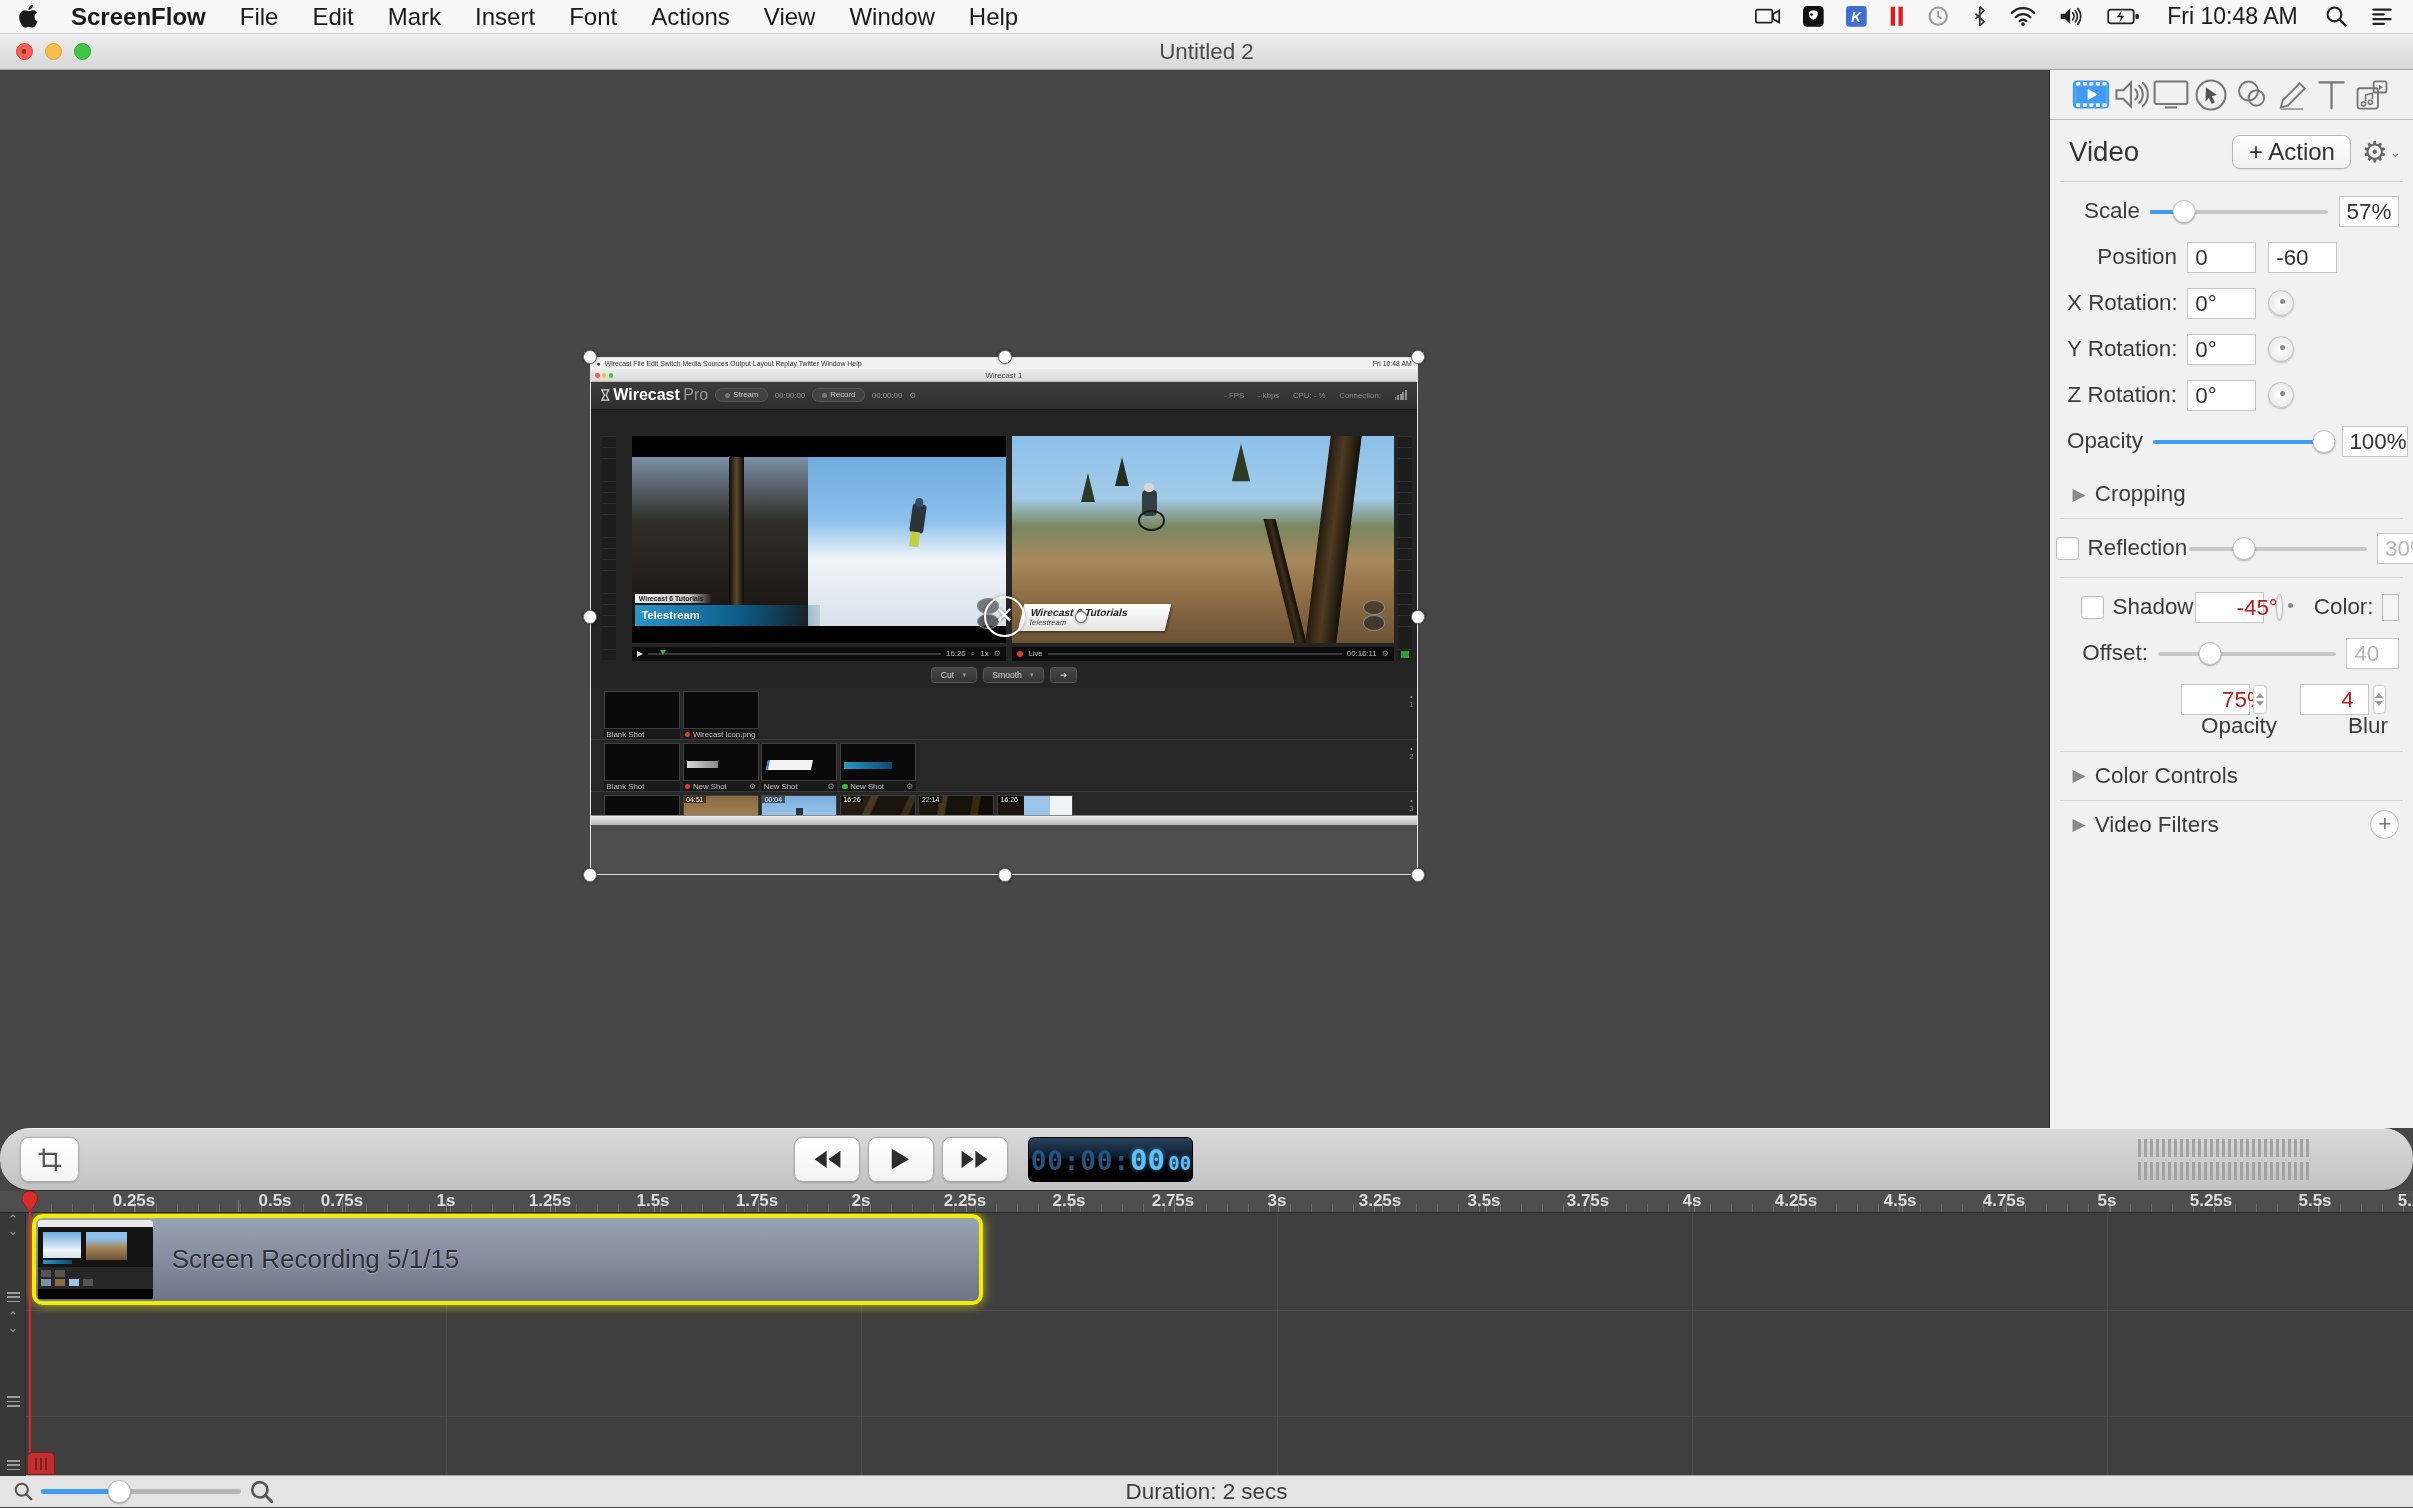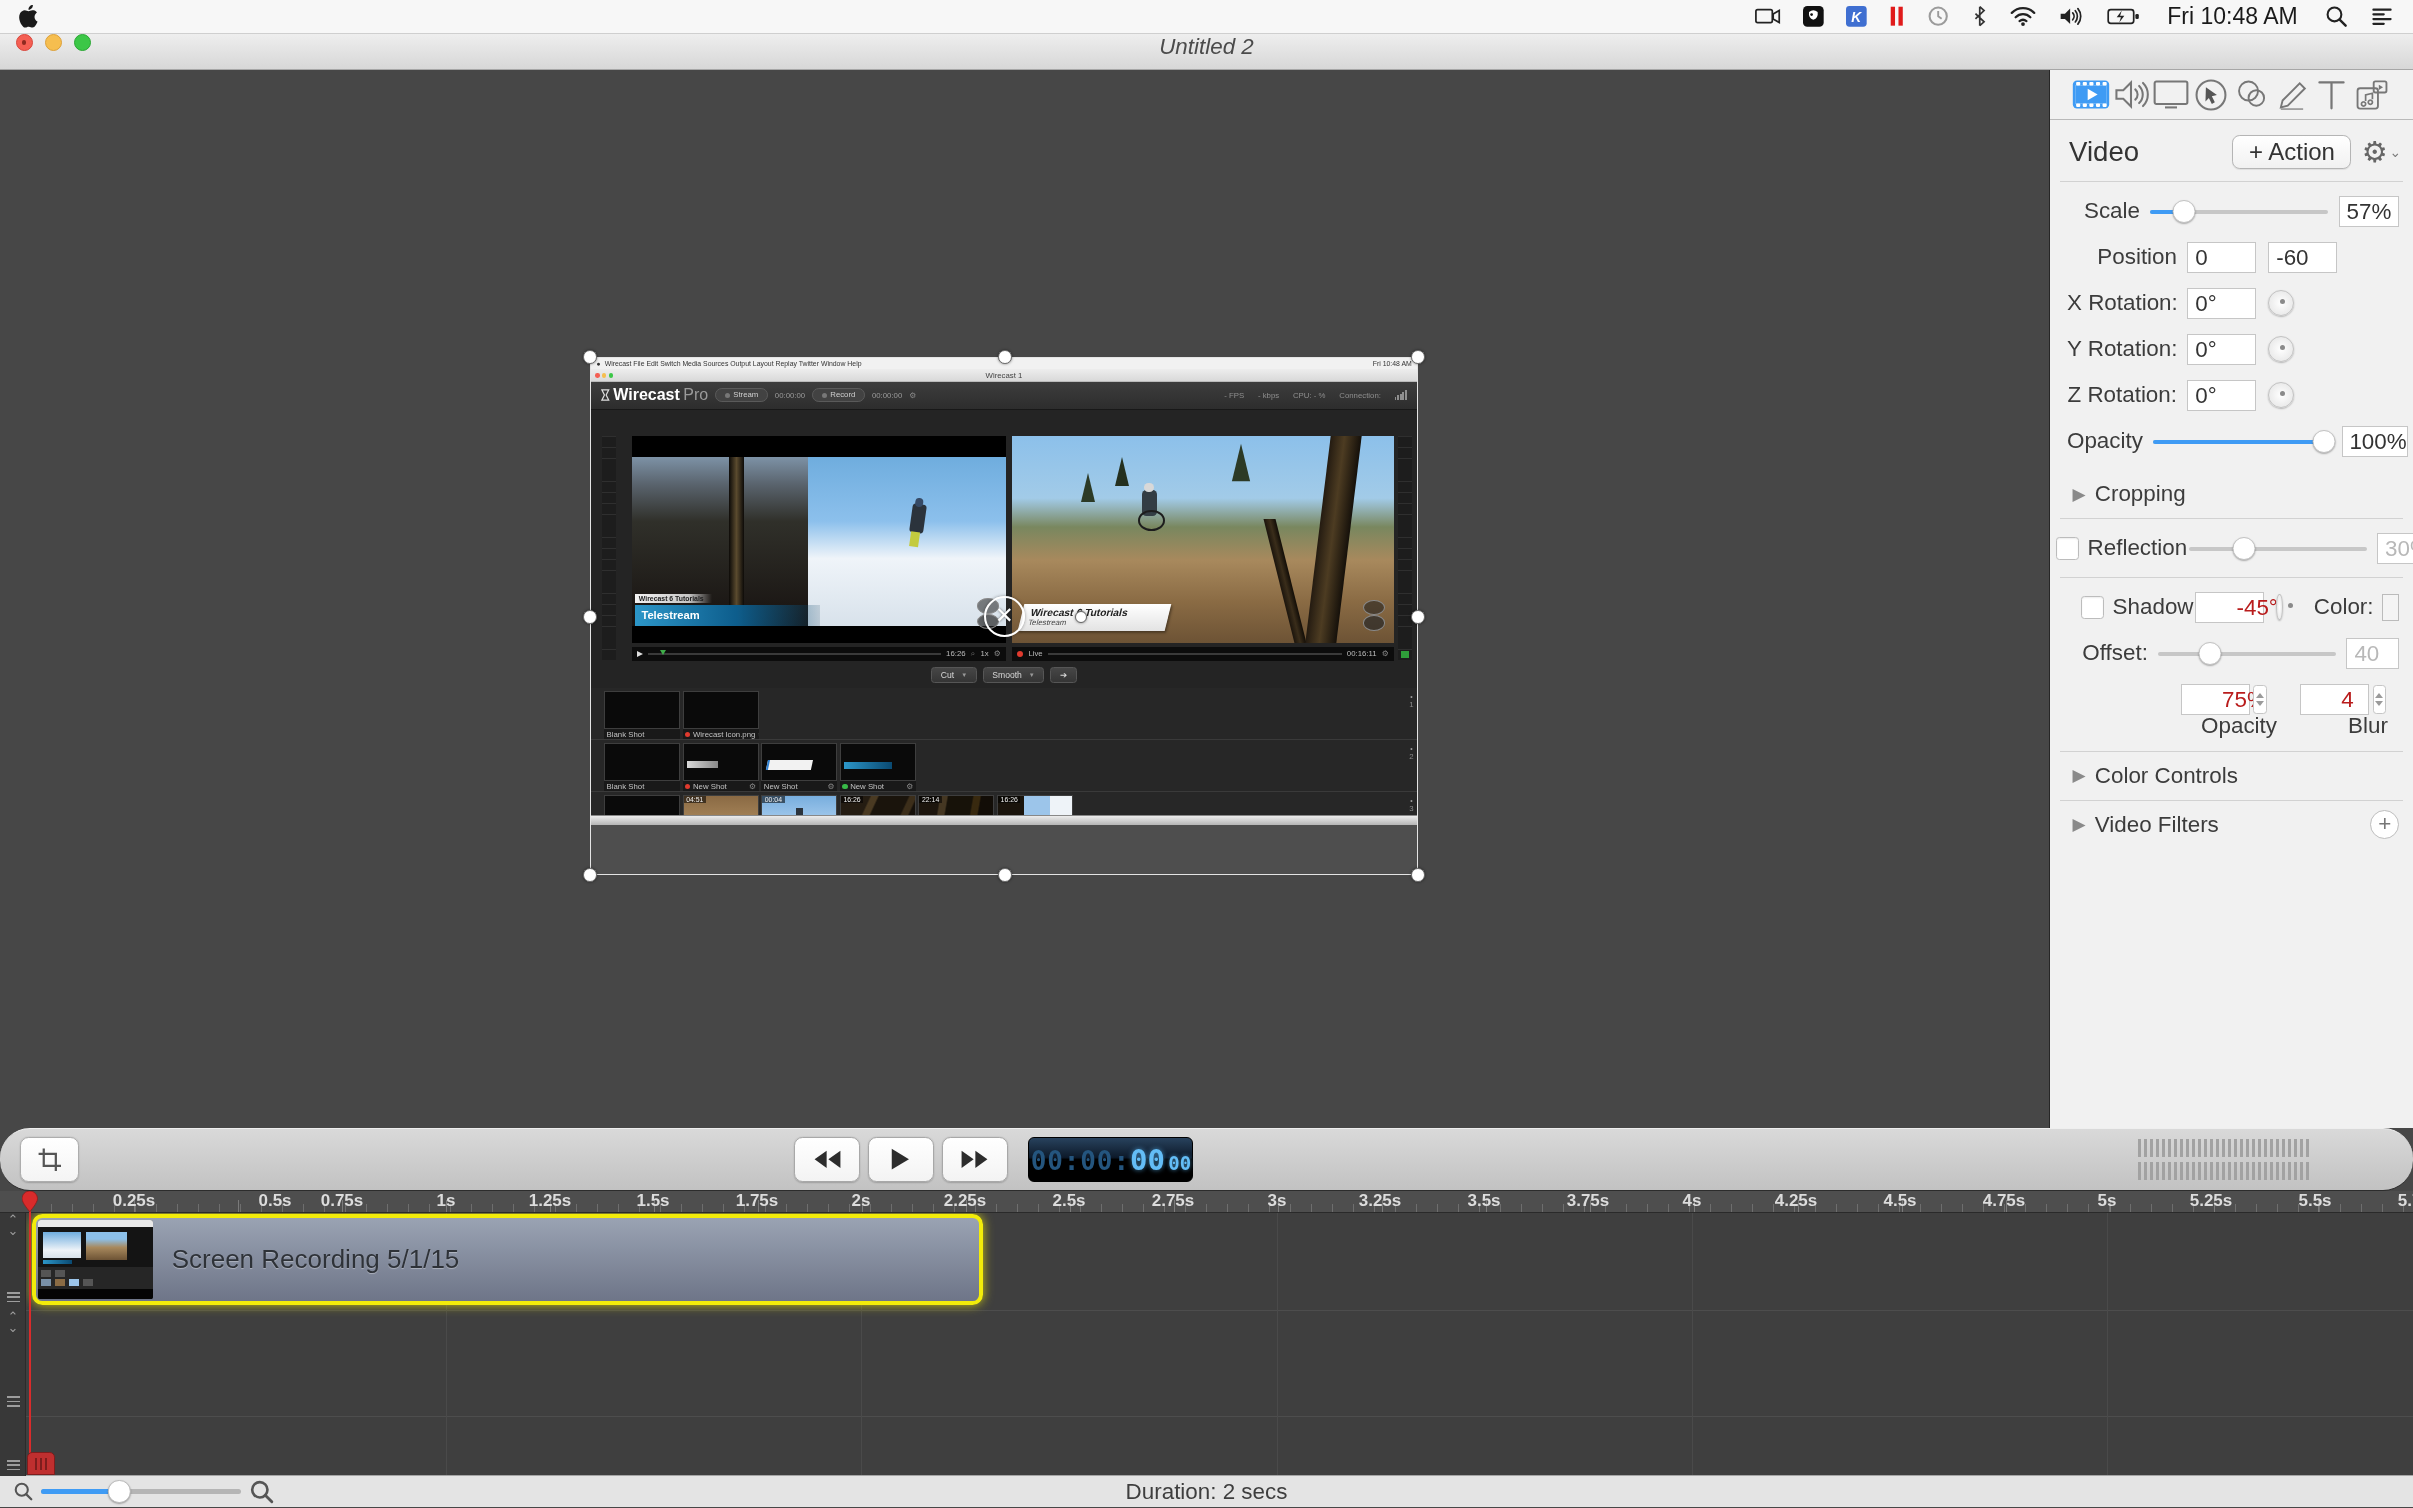--- a/index.html
+++ b/index.html
@@ -13,21 +13,21 @@
              border-bottom:0.9px solid #cfcfcf;}
   #menubar .apple { margin-right:33px; }
   #menu-items { display:flex; gap:34px; align-items:center; }
   .menu-item { white-space:nowrap; }
   .menu-item.app { font-weight:bold; }
   #menu-status { margin-left:auto; display:flex; gap:22.4px; align-items:center; }
   #menu-status .clock { font-size:23px; margin:0 5.2px; }
 
   
   #titlebar { height:36px; background:linear-gradient(#eeeeee,#d7d7d7);
-              border-bottom:0.9px solid #a6a6a6; position:relative; display:flex; align-items:flex-start;font-style:italic; }
+              border-bottom:0.9px solid #a6a6a6; position:relative; display:flex; align-items:center; }
   .traffic { display:flex; gap:12px; margin-left:15.5px; }
   .tl { width:17px; height:17px; border-radius:50%; position:relative; }
   .tl.red { background:#f45f53; border:0.9px solid #d8463c; }
   .tl.red::after{ content:""; position:absolute; inset:5.2px; border-radius:50%; background:#8e2a20;}
   .tl.yellow { background:#f6be4f; border:0.9px solid #dca039; }
   .tl.green { background:#3cc747; border:0.9px solid #2aa734; }
   #win-title { position:absolute; left:50%; transform:translateX(-50%); font-size:22.4px; color:#4b4b4b; }
 
   
   #workspace { height:1058px; display:flex; position:relative; }
@@ -266,20 +266,32 @@
 </style>
 </head>
 <body>
 
 <div id="menubar">
   <span class="apple">
     <svg width="19" height="22.4" viewBox="0 0 17 20">
         <path fill="#1a1a1a" d="M13.9 10.6c0-2.6 2.1-3.8 2.2-3.9-1.2-1.8-3.1-2-3.7-2-1.6-.2-3.1.9-3.9.9-.8 0-2-.9-3.3-.9C3.5 4.8 1.9 5.8 1 7.4c-1.8 3.1-.5 7.7 1.3 10.2.9 1.2 1.9 2.6 3.2 2.6 1.3-.1 1.8-.8 3.3-.8 1.5 0 2 .8 3.3.8 1.4 0 2.3-1.3 3.1-2.5 1-1.4 1.4-2.8 1.4-2.9-.1 0-2.7-1-2.7-4.2zM11.4 2.9c.7-.8 1.1-2 1-3.1-1 0-2.2.7-2.9 1.5-.6.7-1.2 1.9-1 3 1.1.1 2.2-.6 2.9-1.4z"></path>
       </svg>
   </span>
+  <div id="menu-items">
+    <span class="menu-item app">ScreenFlow</span>
+  <span class="menu-item">File</span>
+      <span class="menu-item">Edit</span>
+      <span class="menu-item">Mark</span>
+      <span class="menu-item">Insert</span>
+      <span class="menu-item">Font</span>
+      <span class="menu-item">Actions</span>
+      <span class="menu-item">View</span>
+      <span class="menu-item">Window</span>
+      <span class="menu-item">Help</span>
+    </div>
   <div id="menu-status">
     <span>
         <svg width="26" height="19" viewBox="0 0 30 22">
           <rect x="1" y="3" width="19" height="15" rx="2" fill="none" stroke="#222" stroke-width="2"></rect>
           <path d="M21 8 l7 -4 v14 l-7 -4 z" fill="none" stroke="#222" stroke-width="2"></path>
         </svg>
       </span>
     <span>
         <svg width="20.7" height="20.7" viewBox="0 0 24 24">
           <rect x="0" y="0" width="24" height="24" rx="5" fill="#111"></rect>

